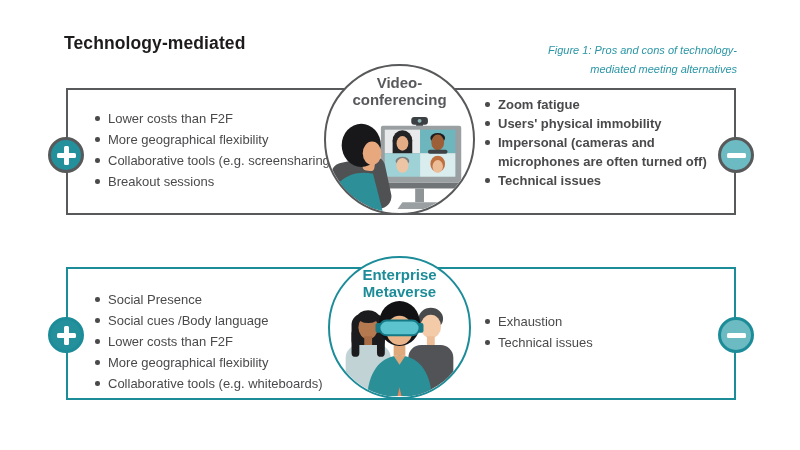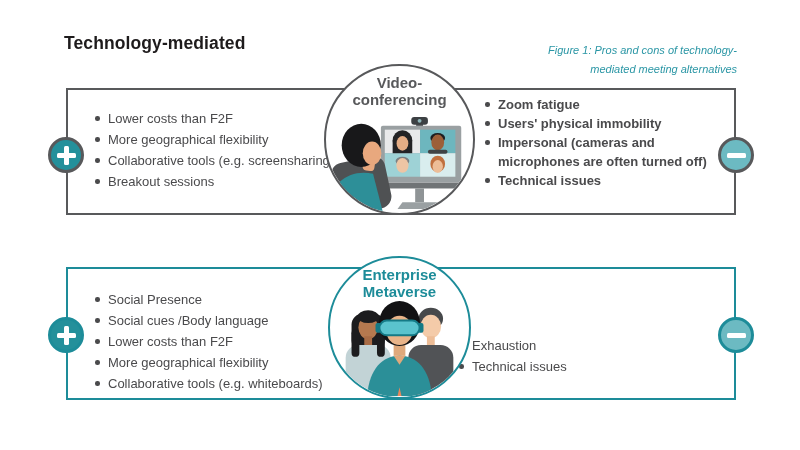--- a/index.html
+++ b/index.html
@@ -43,21 +43,21 @@
   .blist li::before { content:""; position:absolute; left:1px; width:4.5px; height:4.5px;
                       border-radius:50%; background:#4a4a4c; }
   .list-21 li { line-height:15px; margin-bottom:6px; }
   .list-21 li::before { top:5px; }
   .list-19 li { line-height:19px; }
   .list-19 li::before { top:7px; }
 
   .pros1 { left:94px;  top:111px; width:270px; }
   .cons1 { left:484px; top:95px;  width:252px;font-weight:bold; }
   .pros2 { left:94px;  top:285px; width:280px;margin-top:7px; }
-  .cons2 { left:458px; top:314px; width:240px;margin-top:24px; }
+  .cons2 { left:484px; top:314px; width:240px; }
 </style>
 </head>
 <body>
 
 <div class="page">
 
   <div class="main-title">
     <div>Technology-mediated</div>
   </div>
 

